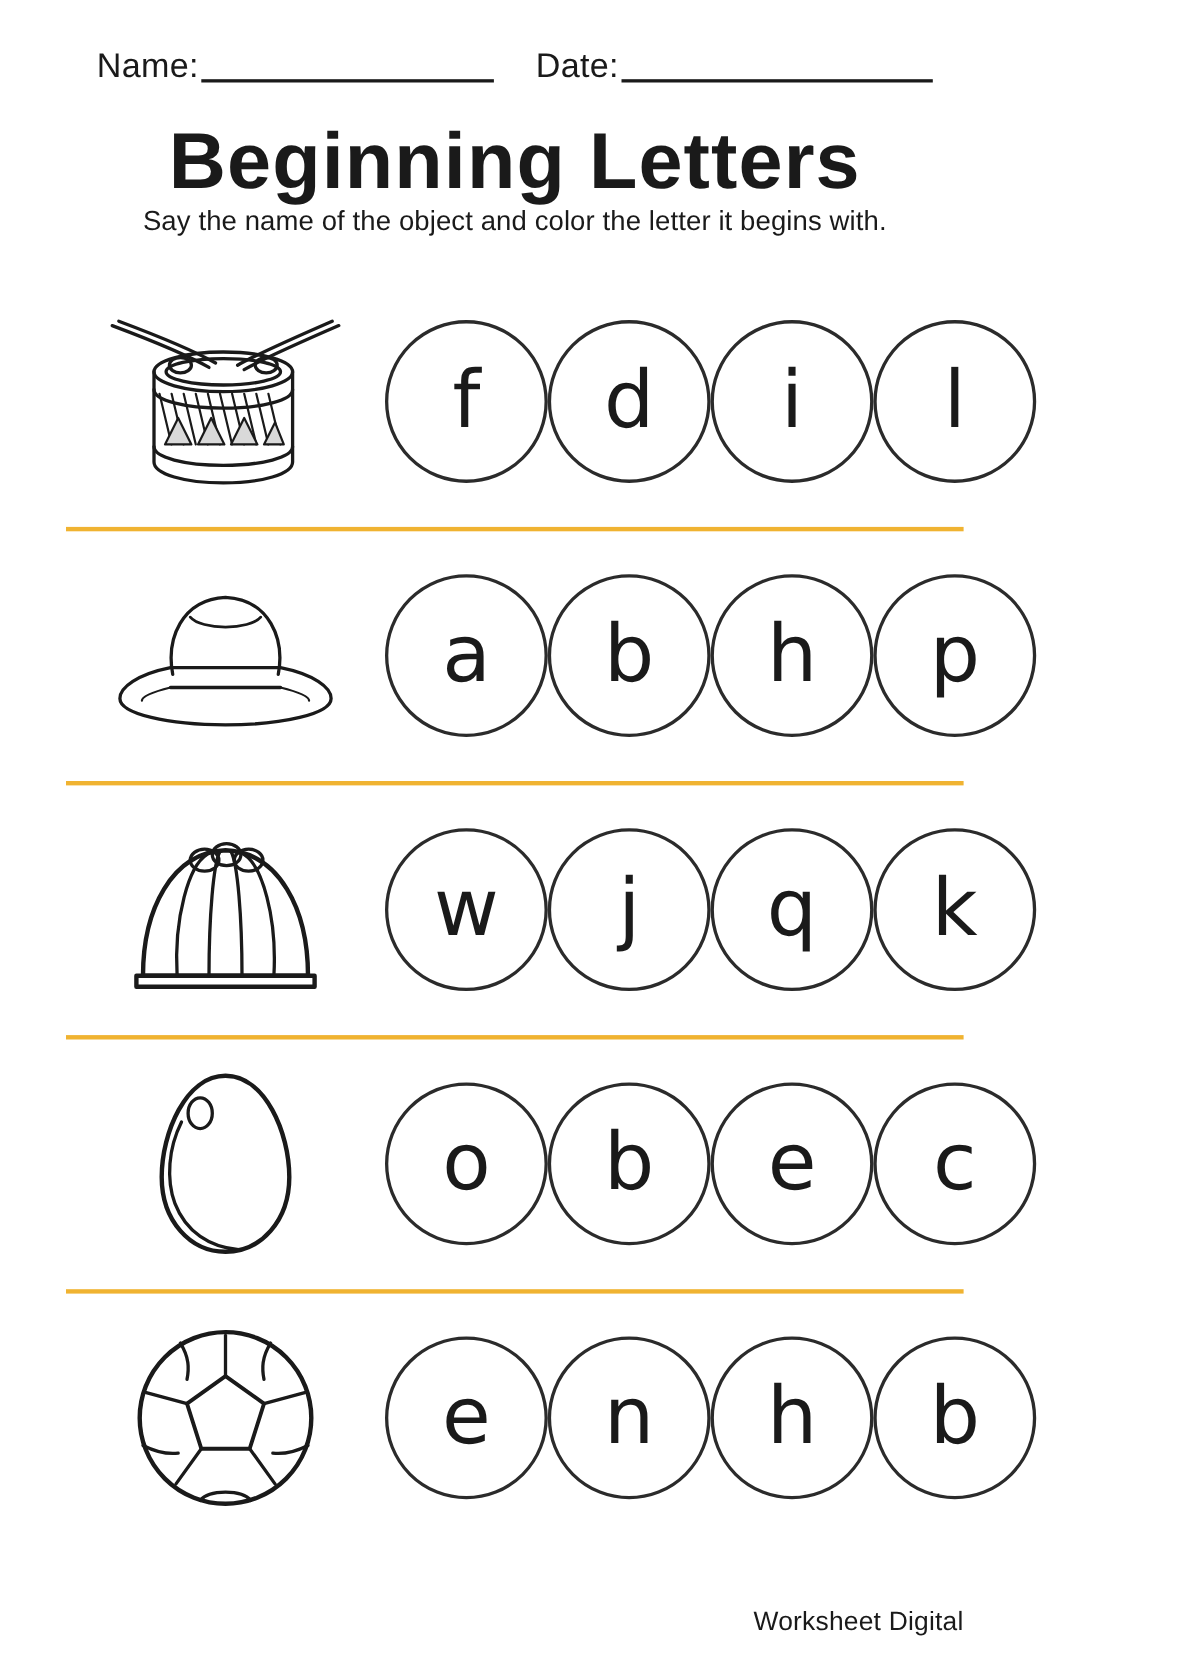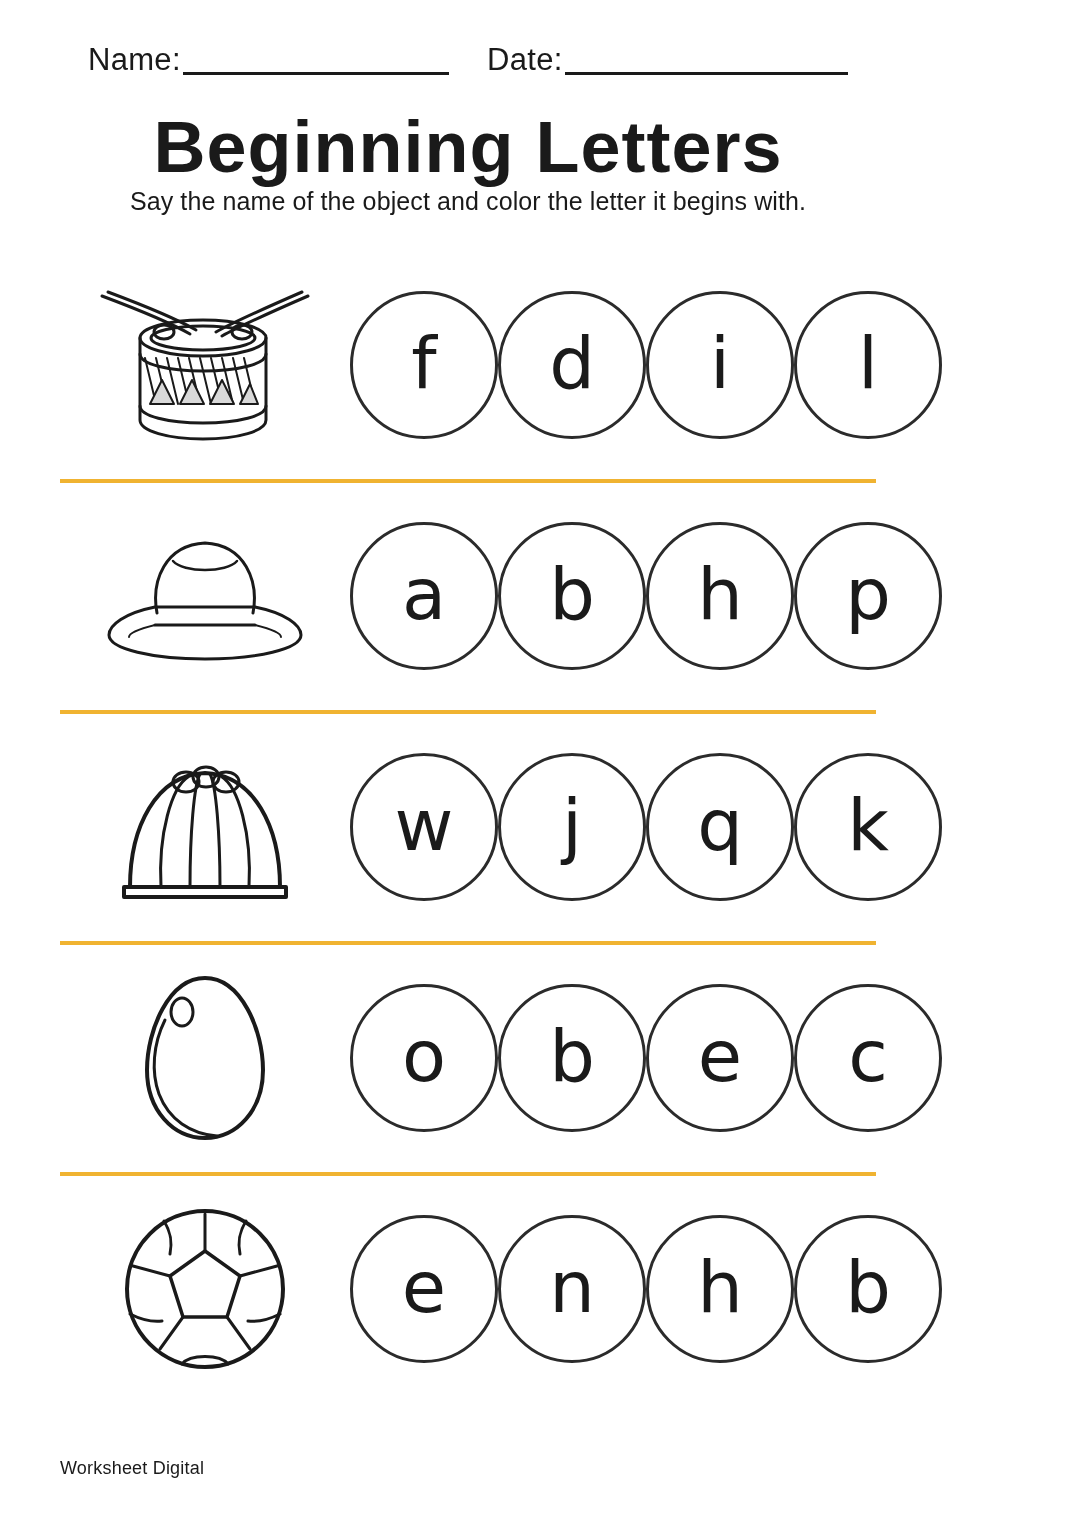--- a/index.html
+++ b/index.html
@@ -110,23 +110,23 @@
     font-size: 72px;
     line-height: 1;
     font-family: "DejaVu Sans", sans-serif;
     font-weight: 400;
     position: relative;
     top: -2px;
   }
 
   
   .footer {
-    text-align: left;
-    font-size: 18px;
-    padding-bottom: 46px;
+    text-align: right;
+    font-size: 24px;
+    padding-bottom: 36px;
     padding-top: 20px;
     letter-spacing: .2px;
   }
 
   svg { display: block; }
 </style>
 </head>
 <body>
 
 <div class="sheet">

